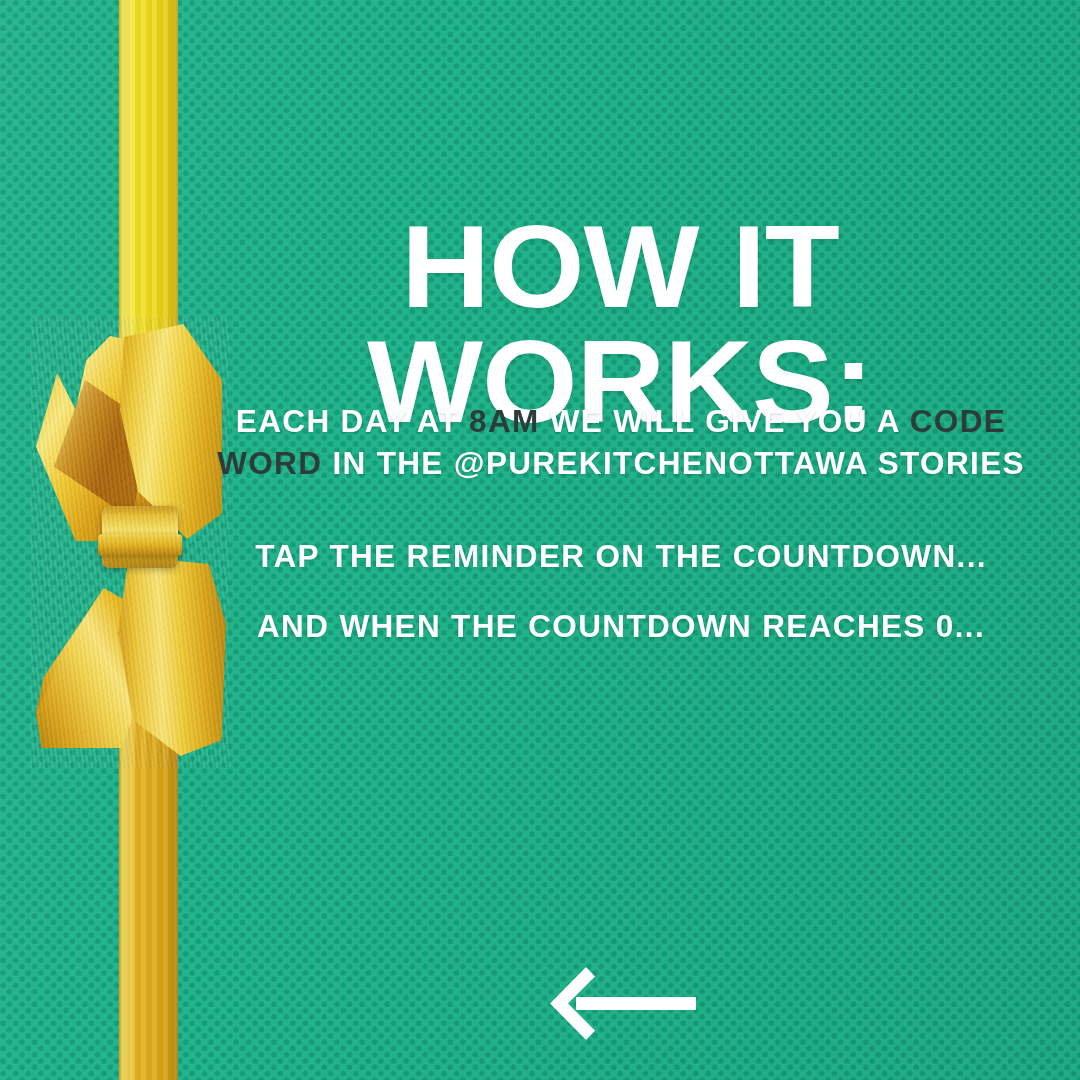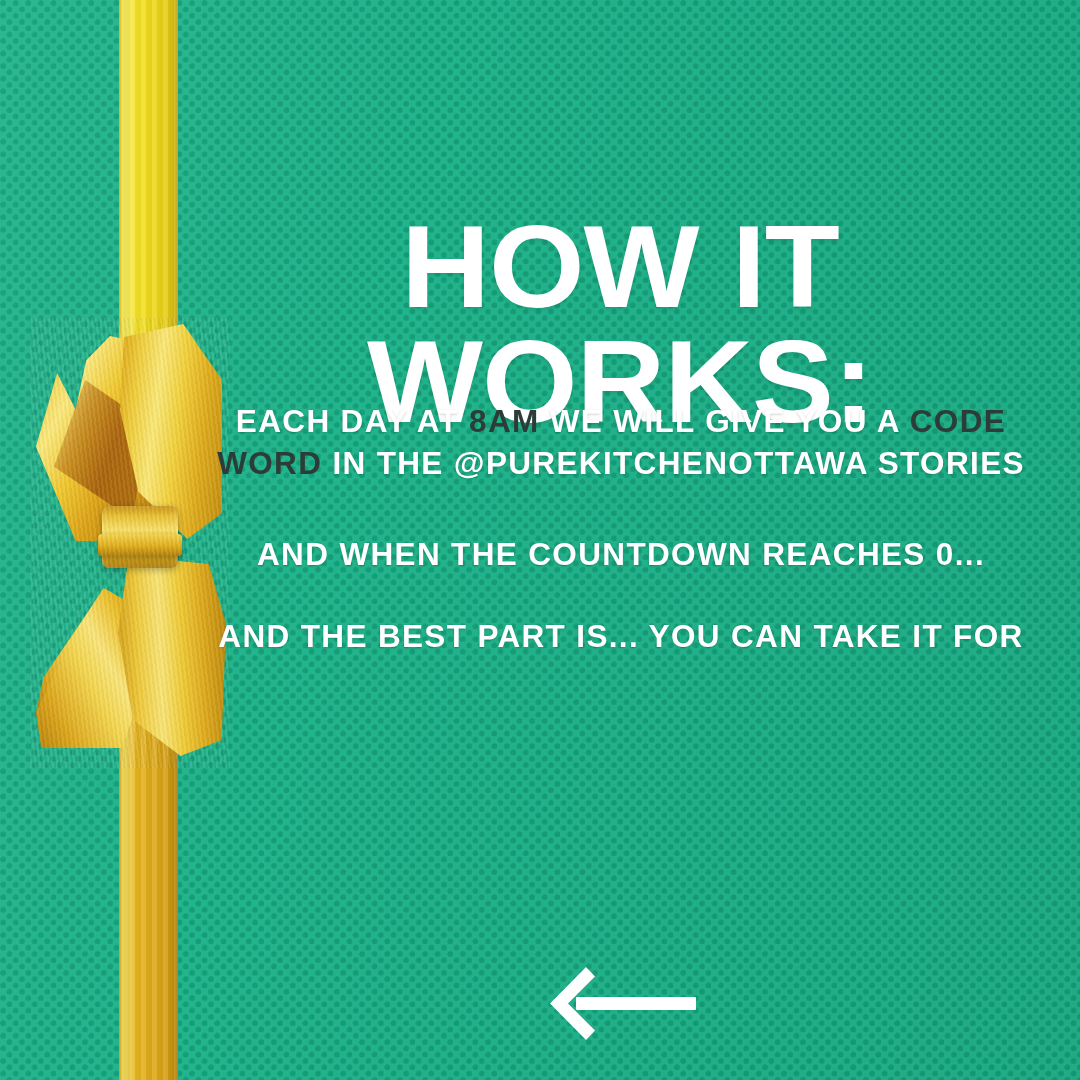--- a/index.html
+++ b/index.html
@@ -195,21 +195,21 @@
     font-family: "Liberation Sans", sans-serif;
     font-weight: 700;
     font-size: 31.5px;
     line-height: 42px;
     letter-spacing: 1.35px;
     text-transform: uppercase;
     text-shadow: 0 1px 3px rgba(0,0,0,0.18);
   }
   .para { margin: 0; }
   .para.gap-1 { margin-top: 51px; }
-  .para.gap-2 { margin-top: 49px; }
+  .para.gap-2 { margin-top: 28px; }
   .para.gap-3 { margin-top: 42px; }
   .para.gap-4 { margin-top: 40px; }
   .dark { color: #2c3d39; text-shadow: none; }
 
   
   .arrow-wrap {
     position: absolute;
     left: 548px;
     top: 963px;
     width: 150px;
@@ -240,22 +240,23 @@
 
       <div class="bow-satin-grain"></div>
     </div>
   </div>
 
   <h1 class="headline">HOW IT
 WORKS:</h1>
 
   <div class="body-copy" id="body-copy">
       <p class="para"><span>EACH DAY AT </span><span class="dark">8AM</span><span> WE WILL GIVE YOU A </span><span class="dark">CODE</span><br><span class="dark">WORD</span><span> IN THE @PUREKITCHENOTTAWA STORIES</span><br></p>
+      <p class="para gap-1"><span>TAP THE REMINDER ON THE COUNTDOWN...</span></p>
       <p class="para gap-2"><span>AND WHEN THE COUNTDOWN REACHES 0...</span></p>
-      <p class="para gap-4"><span>AND THE BEST PART IS...  YOU CAN TAKE IT FOR</span><br></p>
+      <p class="para gap-4"><br></p>
     </div>
 
   <div class="arrow-wrap">
     <svg width="150" height="82" viewBox="0 0 150 82">
       <g fill="#ffffff">
         <rect x="28" y="34" width="120" height="13" rx="1"></rect>
         <polygon points="2,40.5 38,4 47,13.5 20,40.5 47,67.5 38,77"></polygon>
       </g>
     </svg>
   </div>

